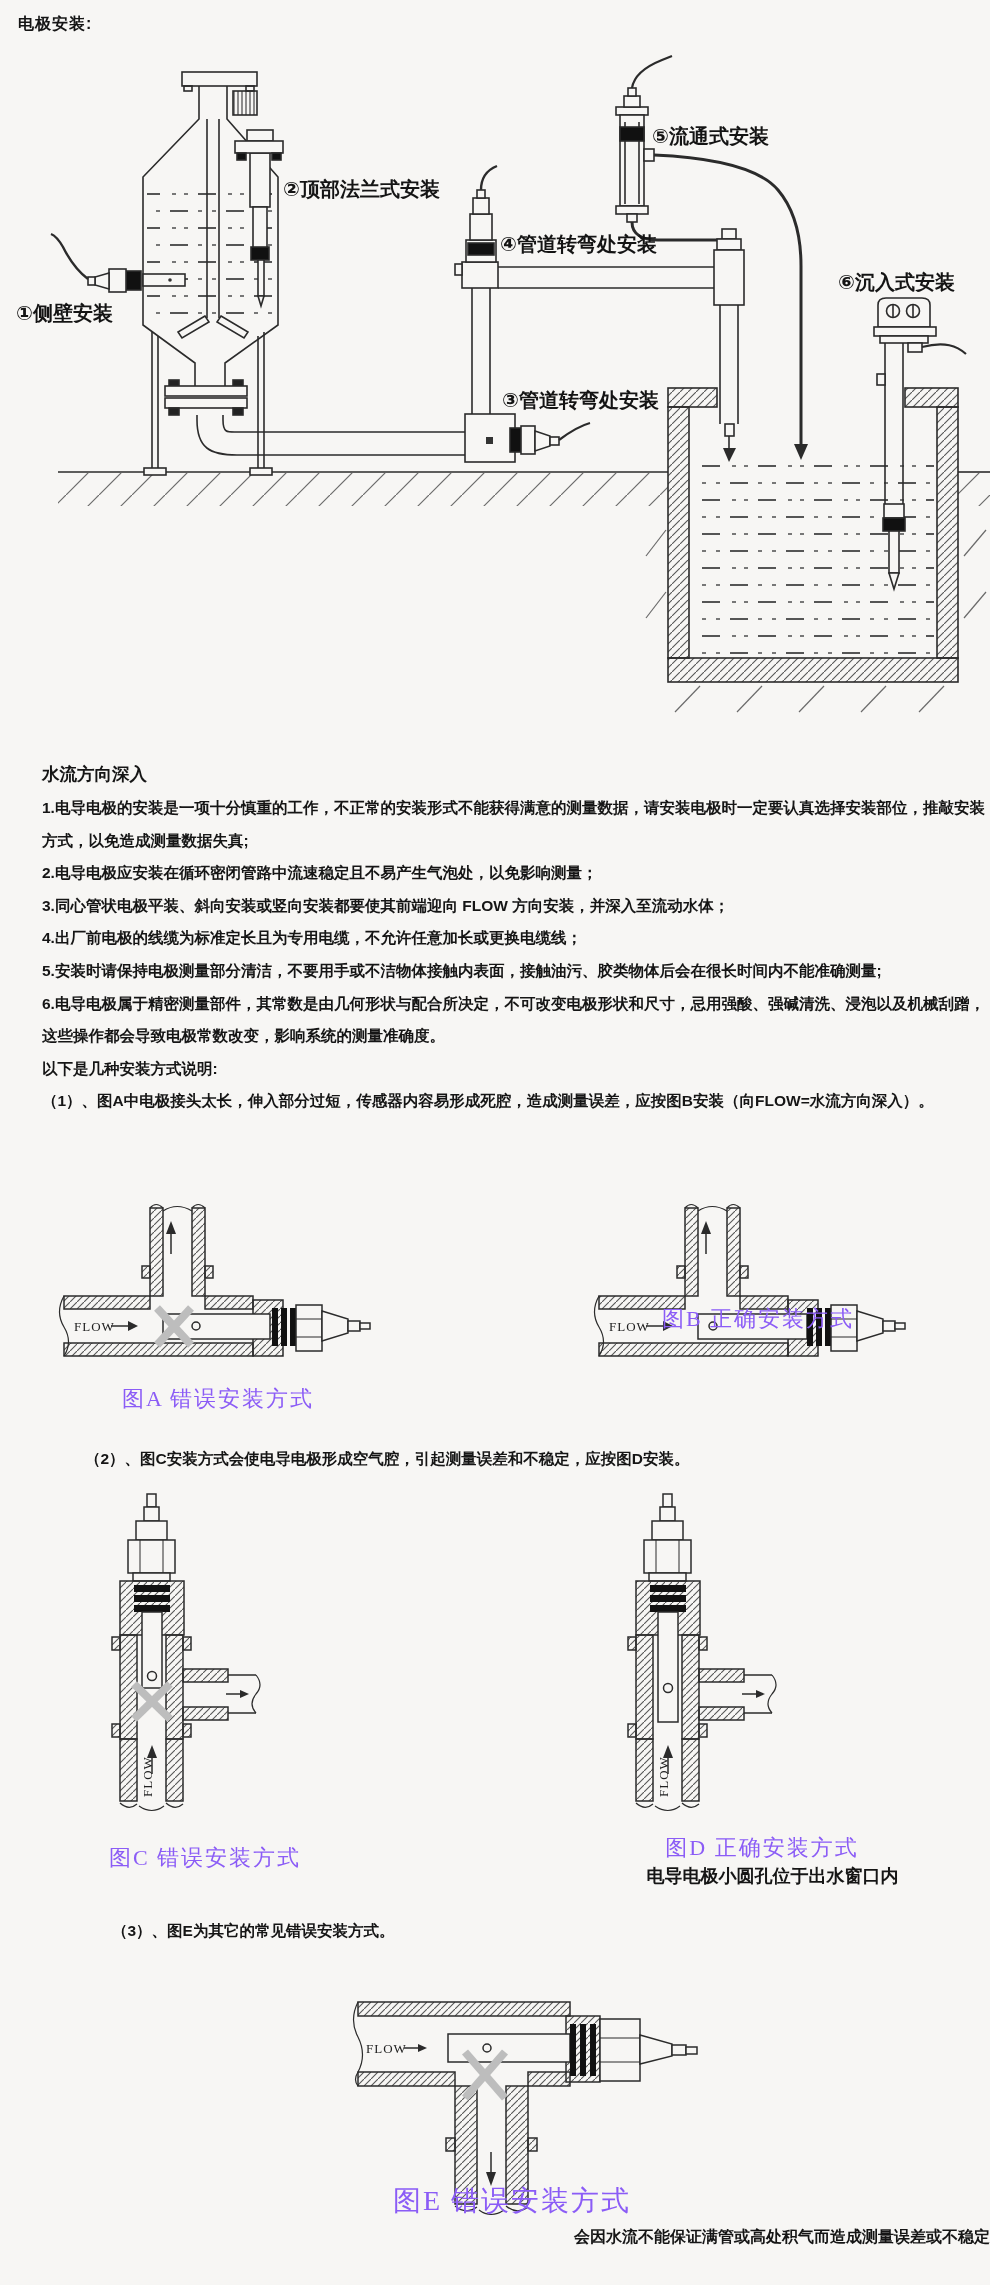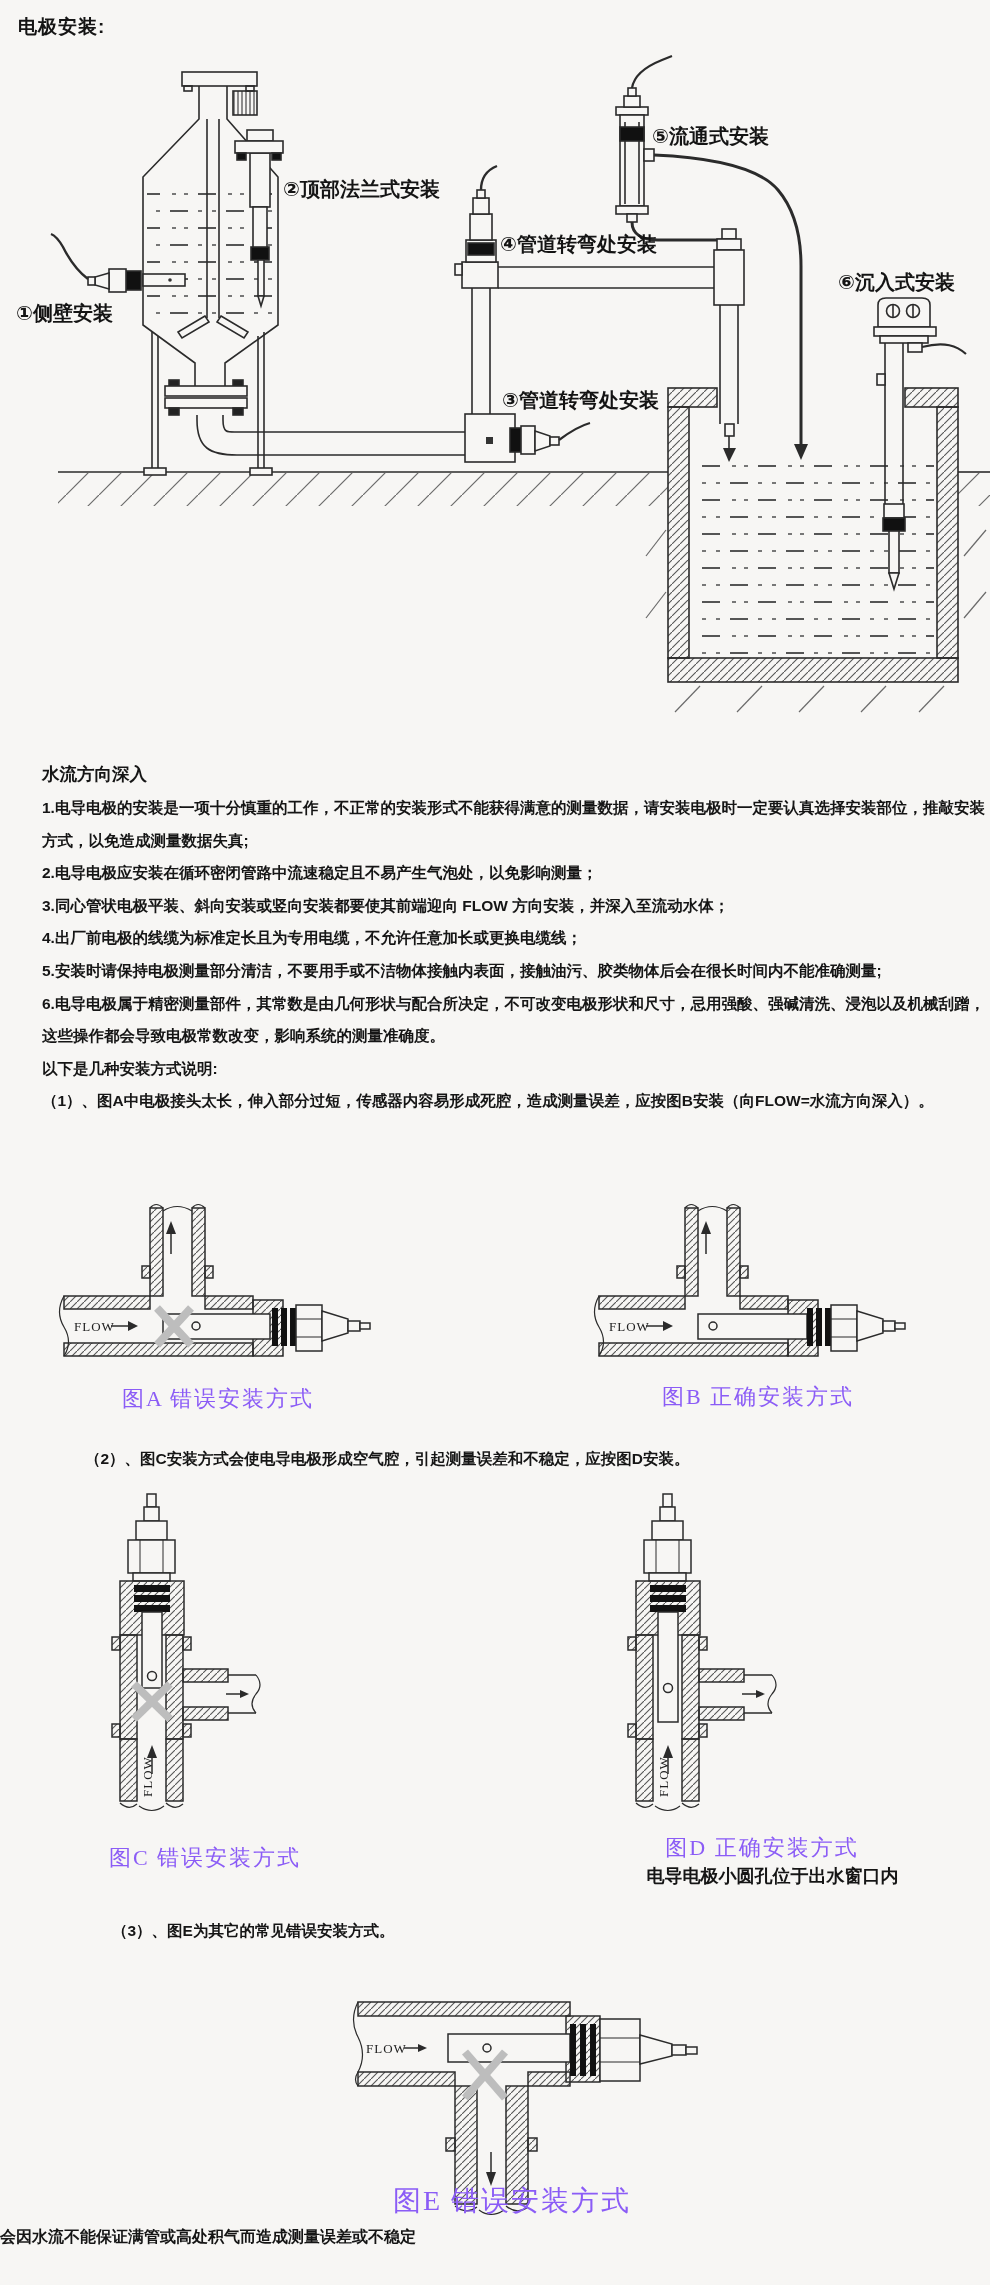--- a/index.html
+++ b/index.html
@@ -1,38 +1,38 @@
 <!DOCTYPE html>
 <html lang="zh"><head>
 <meta charset="utf-8">
 <style>
   html,body{margin:0;padding:0;background:#e9e9e9;}
   .page{position:relative;width:990px;height:2285px;background:#f7f6f4;overflow:hidden;
         font-family:"Liberation Sans","DejaVu Sans",sans-serif;color:#151515;}
-  .page-title{position:absolute;left:18px;top:14px;font-size:19px;font-weight:700;letter-spacing:1px;}
+  .page-title{position:absolute;left:18px;top:14px;font-size:16px;font-weight:700;letter-spacing:1px;}
   svg{position:absolute;left:0;}
   .svg-top{top:0;}
   .lbl{font:700 20px "Liberation Sans","DejaVu Sans",sans-serif;fill:#141414;}
   .flowtxt{font:400 13px "Liberation Serif","DejaVu Serif",serif;fill:#222;letter-spacing:1px;}
   .notes-head{position:absolute;left:42px;top:762px;font-size:17.5px;font-weight:700;}
   .body-text{position:absolute;left:42px;top:792px;width:952px;}
   .body-text p{margin:0;font-size:15.5px;line-height:32.6px;font-weight:600;}
   .pt{position:absolute;font-size:15.5px;font-weight:600;line-height:30px;margin-left:32px;}
   .pt2{left:53px;top:1444px;width:930px;}
   .pt3{left:80px;top:1916px;width:900px;}
   .figcap{position:absolute;text-align:center;font:400 22px "Liberation Serif","DejaVu Serif",serif;
           color:#8b5cf6;letter-spacing:2px;}
   .cap-a{left:78px;top:1384px;width:280px;}
-  .cap-b{left:618px;top:1382px;width:280px;}
+  .cap-b{left:618px;top:1304px;width:280px;}
   .cap-c{left:65px;top:1843px;width:280px;}
   .cap-d1{left:622px;top:1833px;width:280px;}
   .cap-d2{position:absolute;left:580px;top:1864px;width:385px;text-align:center;
           font-size:18px;font-weight:600;}
   .cap-e{left:362px;top:2182px;width:300px;font-size:28px;}
-  .footer-note{position:absolute;left:0;top:2227px;width:990px;text-align:left;
+  .footer-note{position:absolute;left:0;top:2227px;width:990px;text-align:right;
                font-size:16px;font-weight:700;}
 </style>
 </head>
 <body>
 
 <div class="page">
 
   <div class="page-title">电极安装:</div>
 
   <svg class="svg-top" width="990" height="740" viewBox="0 0 990 740">

